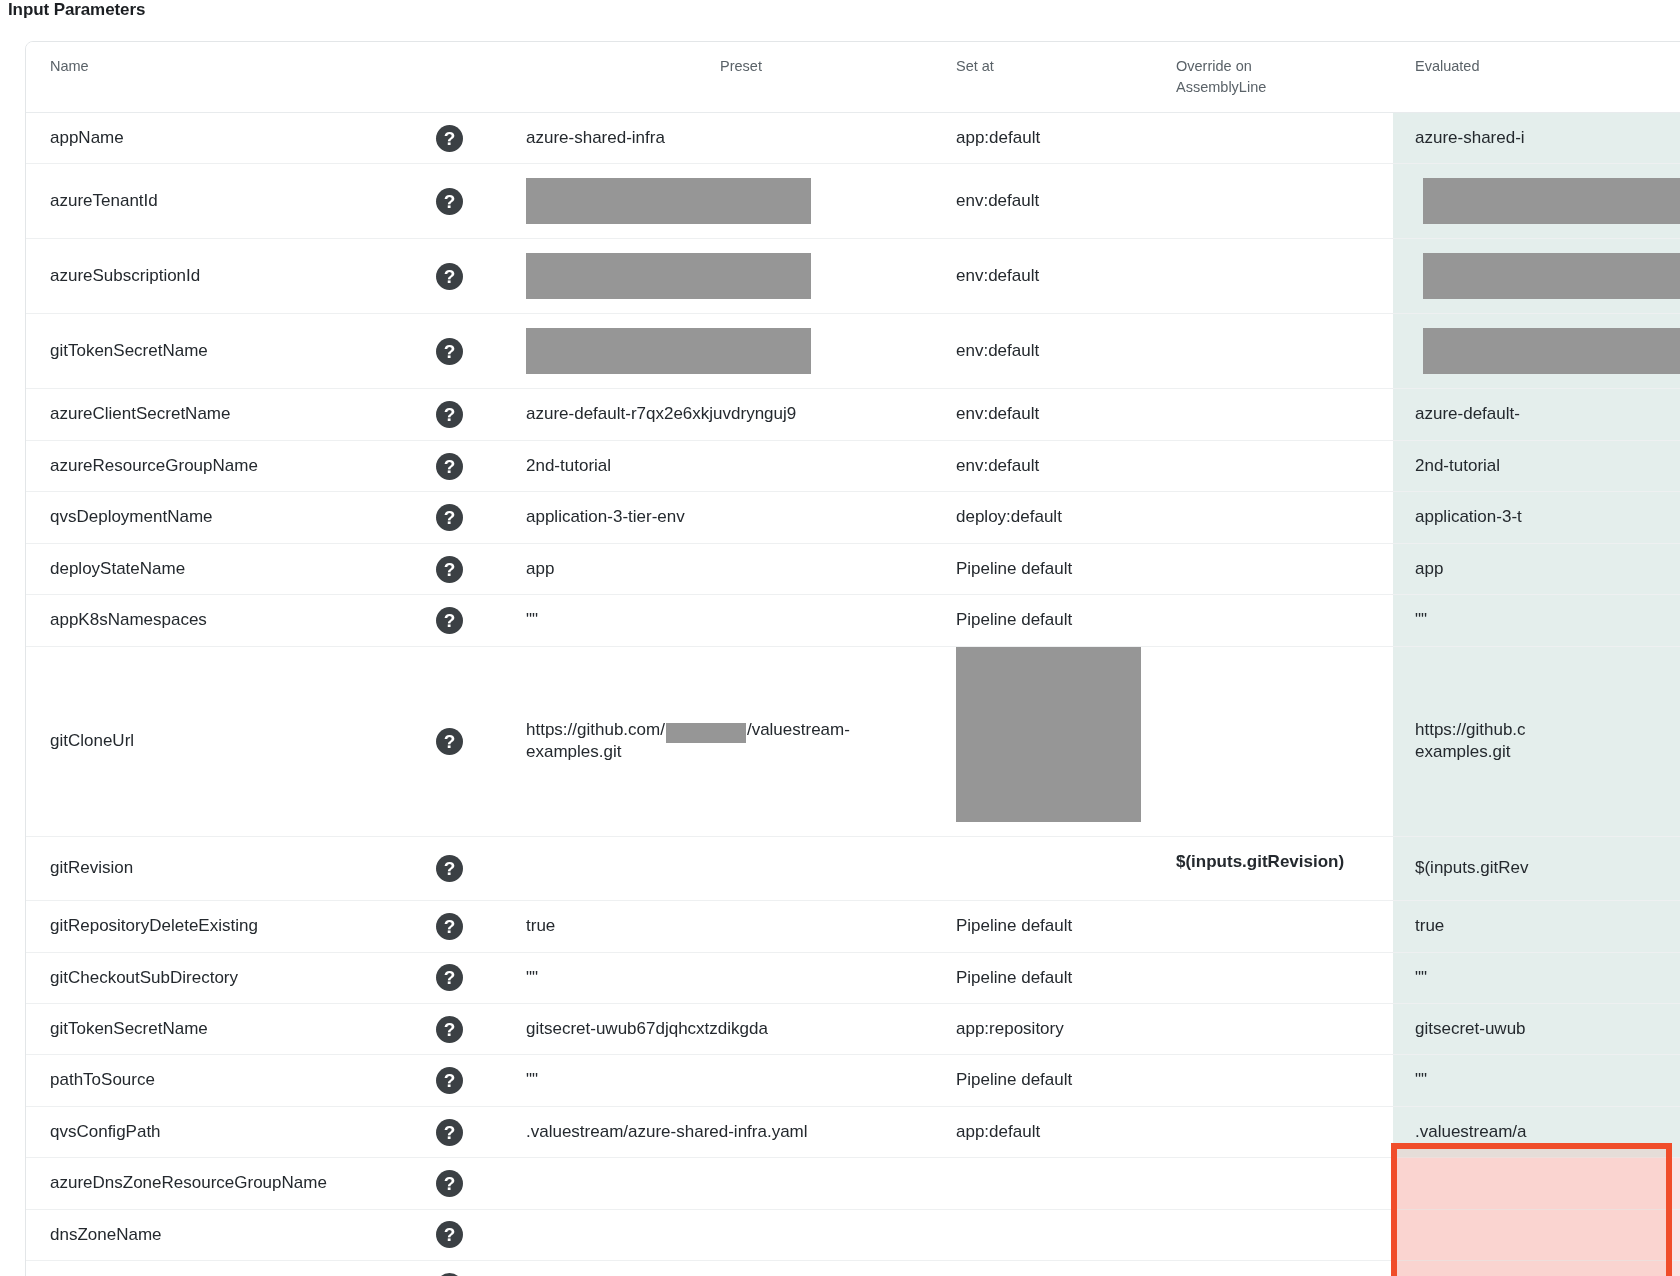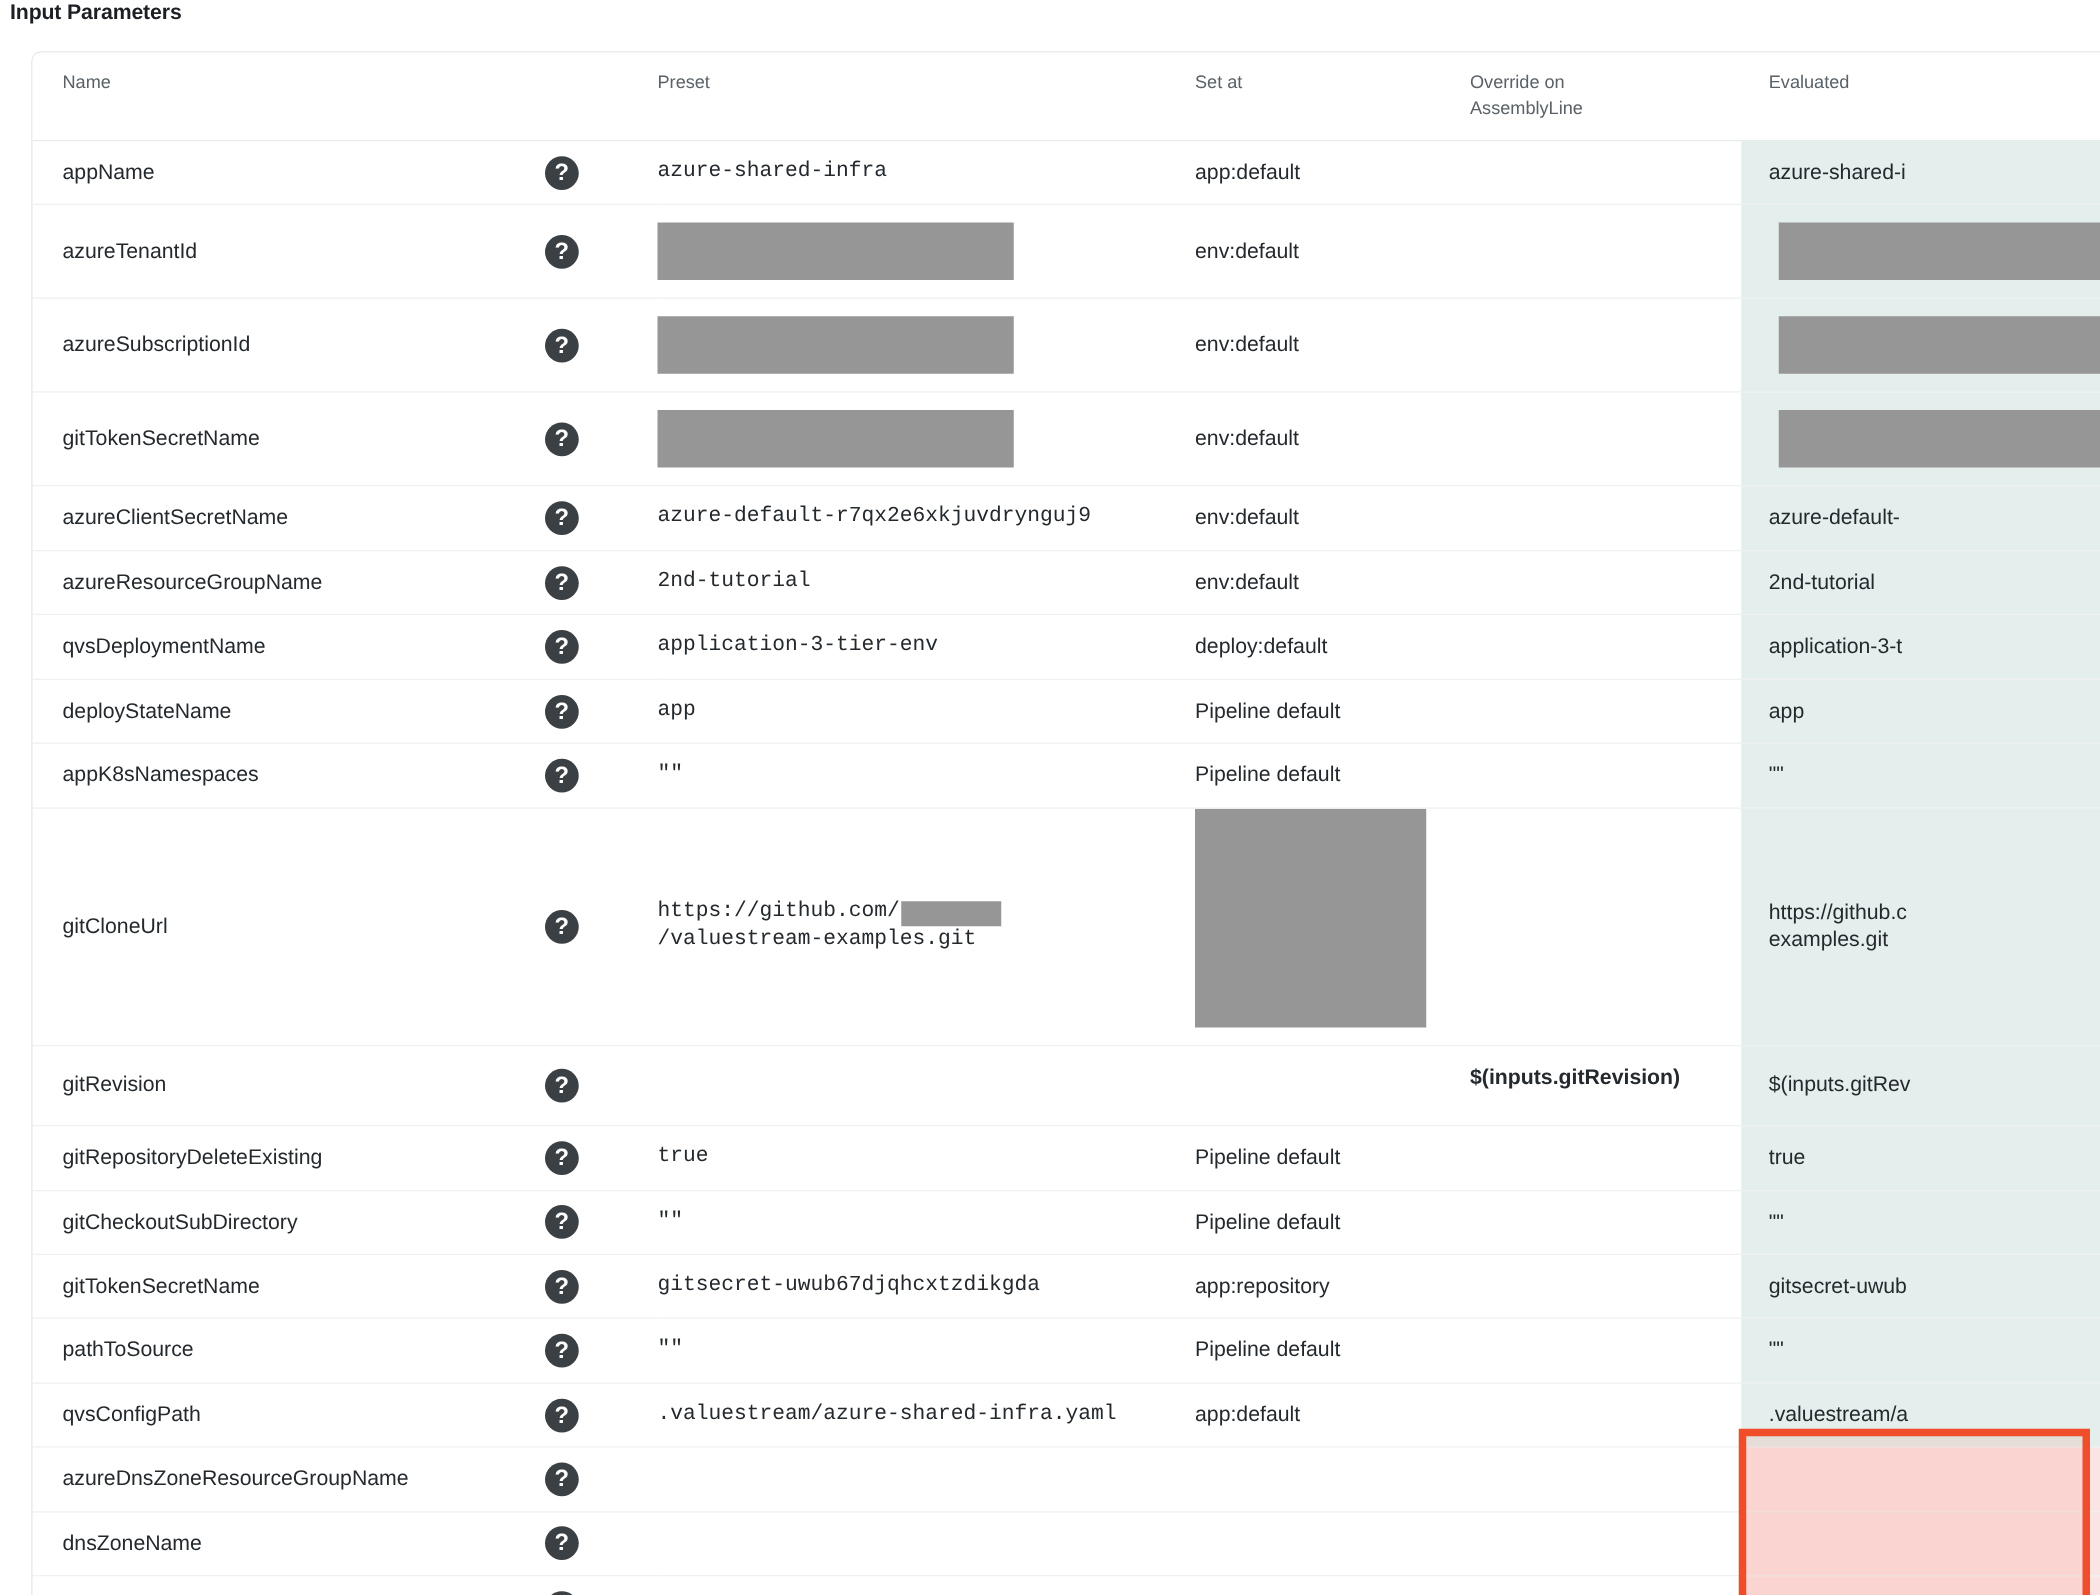--- a/index.html
+++ b/index.html
@@ -53,21 +53,21 @@
     font-weight: normal;
     color: #5a6268;
     text-align: left;
     padding: 14px 0 14px 0;
     vertical-align: top;
     border-bottom: 1px solid #e8ebed;
     line-height: 1.45;
     background: #ffffff;
   }
   thead th.th-name   { padding-left: 24px; }
-  thead th.th-preset { padding-left: 0; }
+  thead th.th-preset { padding-left: 0; text-align: center; }
   thead th.th-setat  { padding-left: 0; }
   thead th.th-ovr    { padding-left: 0; }
   thead th.th-eval   { padding-left: 22px; }
 
   tbody td {
     font-size: 17px;
     color: #24292e;
     border-bottom: 1px solid #eef0f1;
     padding: 0;
     vertical-align: middle;
@@ -77,21 +77,20 @@
 
   td.c-name-cell {
     padding-left: 24px;
     padding-top: 14px; padding-bottom: 14px;
     white-space: nowrap;
   }
   td.c-help-cell { text-align: left; }
   td.c-preset-cell {
     padding-top: 14px; padding-bottom: 14px;
     padding-right: 28px;
-    font-family: Liberation Mono, monospace;
   }
   td.c-setat-cell {
     padding-top: 14px; padding-bottom: 14px;
     white-space: nowrap;
     margin-top: 32px;
   }
   td.c-ovr-cell {
     padding-top: 14px; padding-bottom: 27px;
     padding-right: 20px;
     text-align: left;

